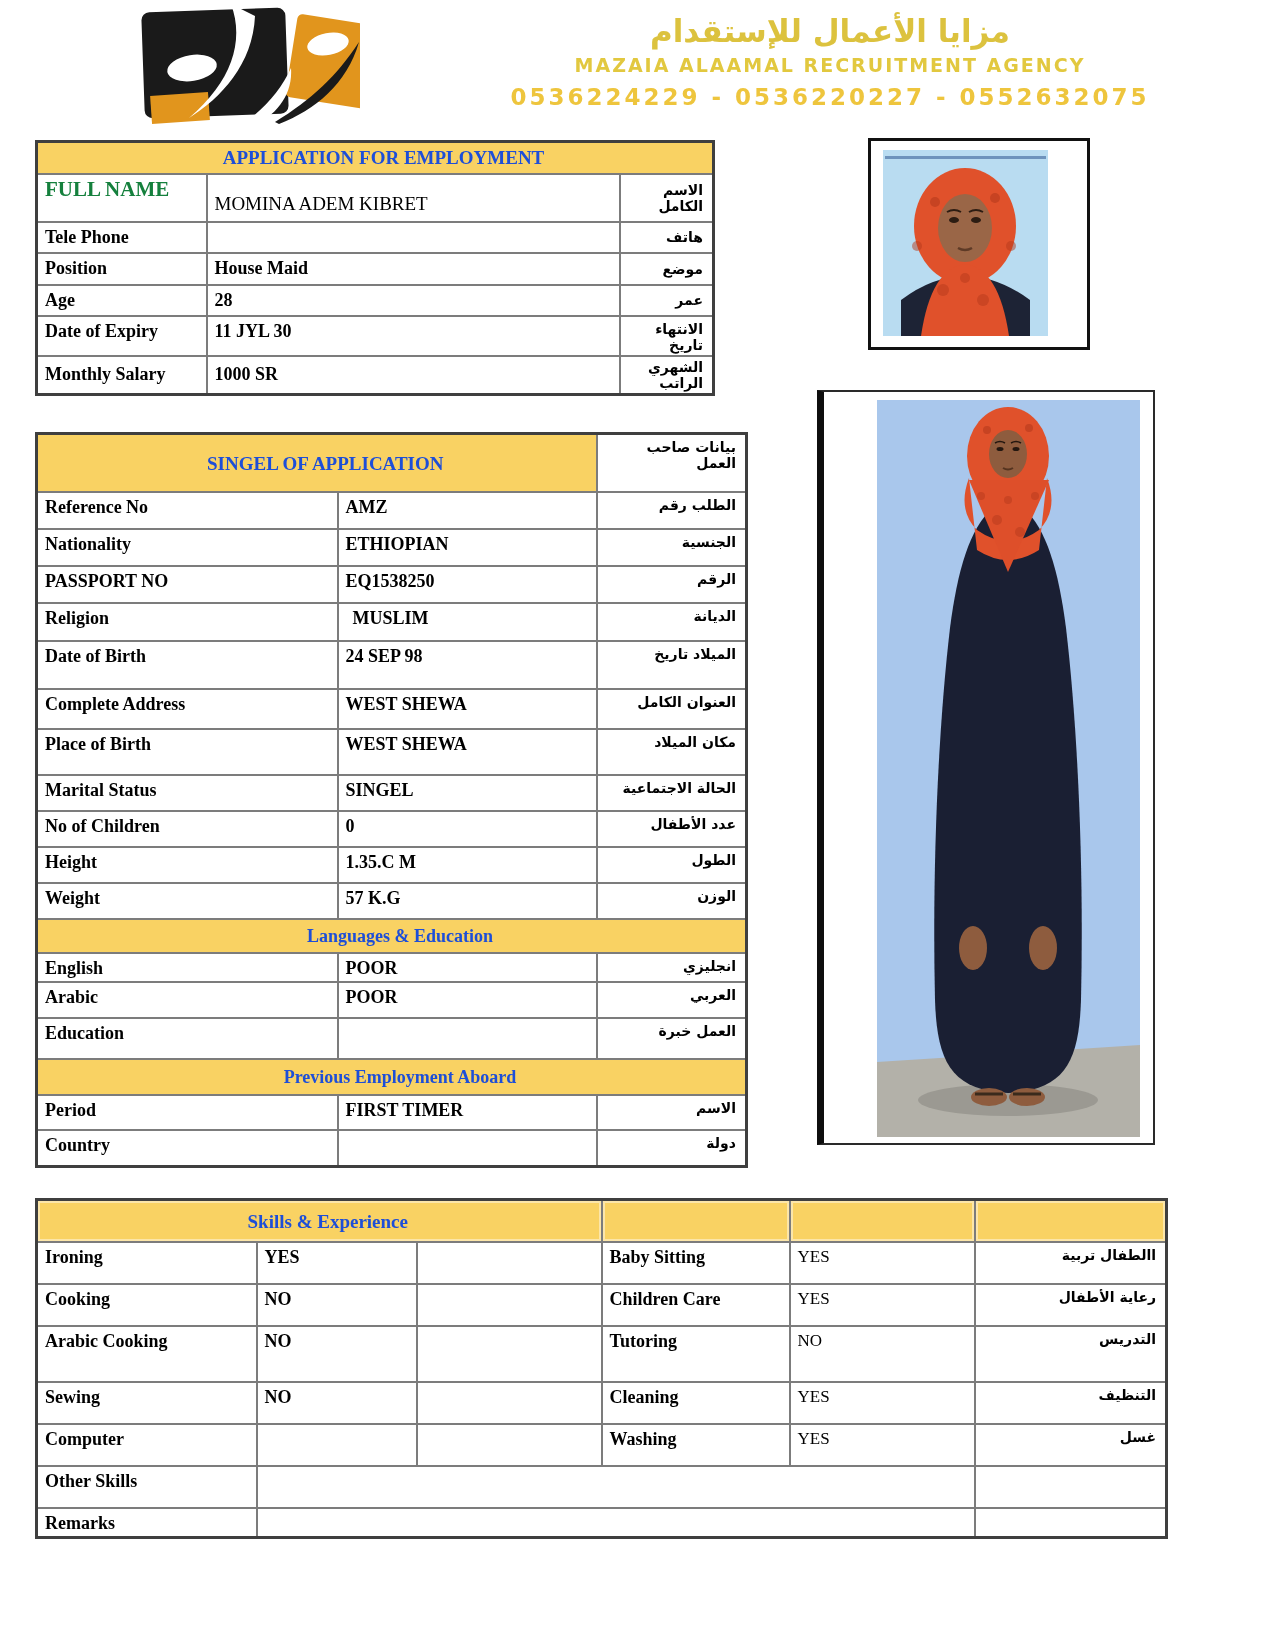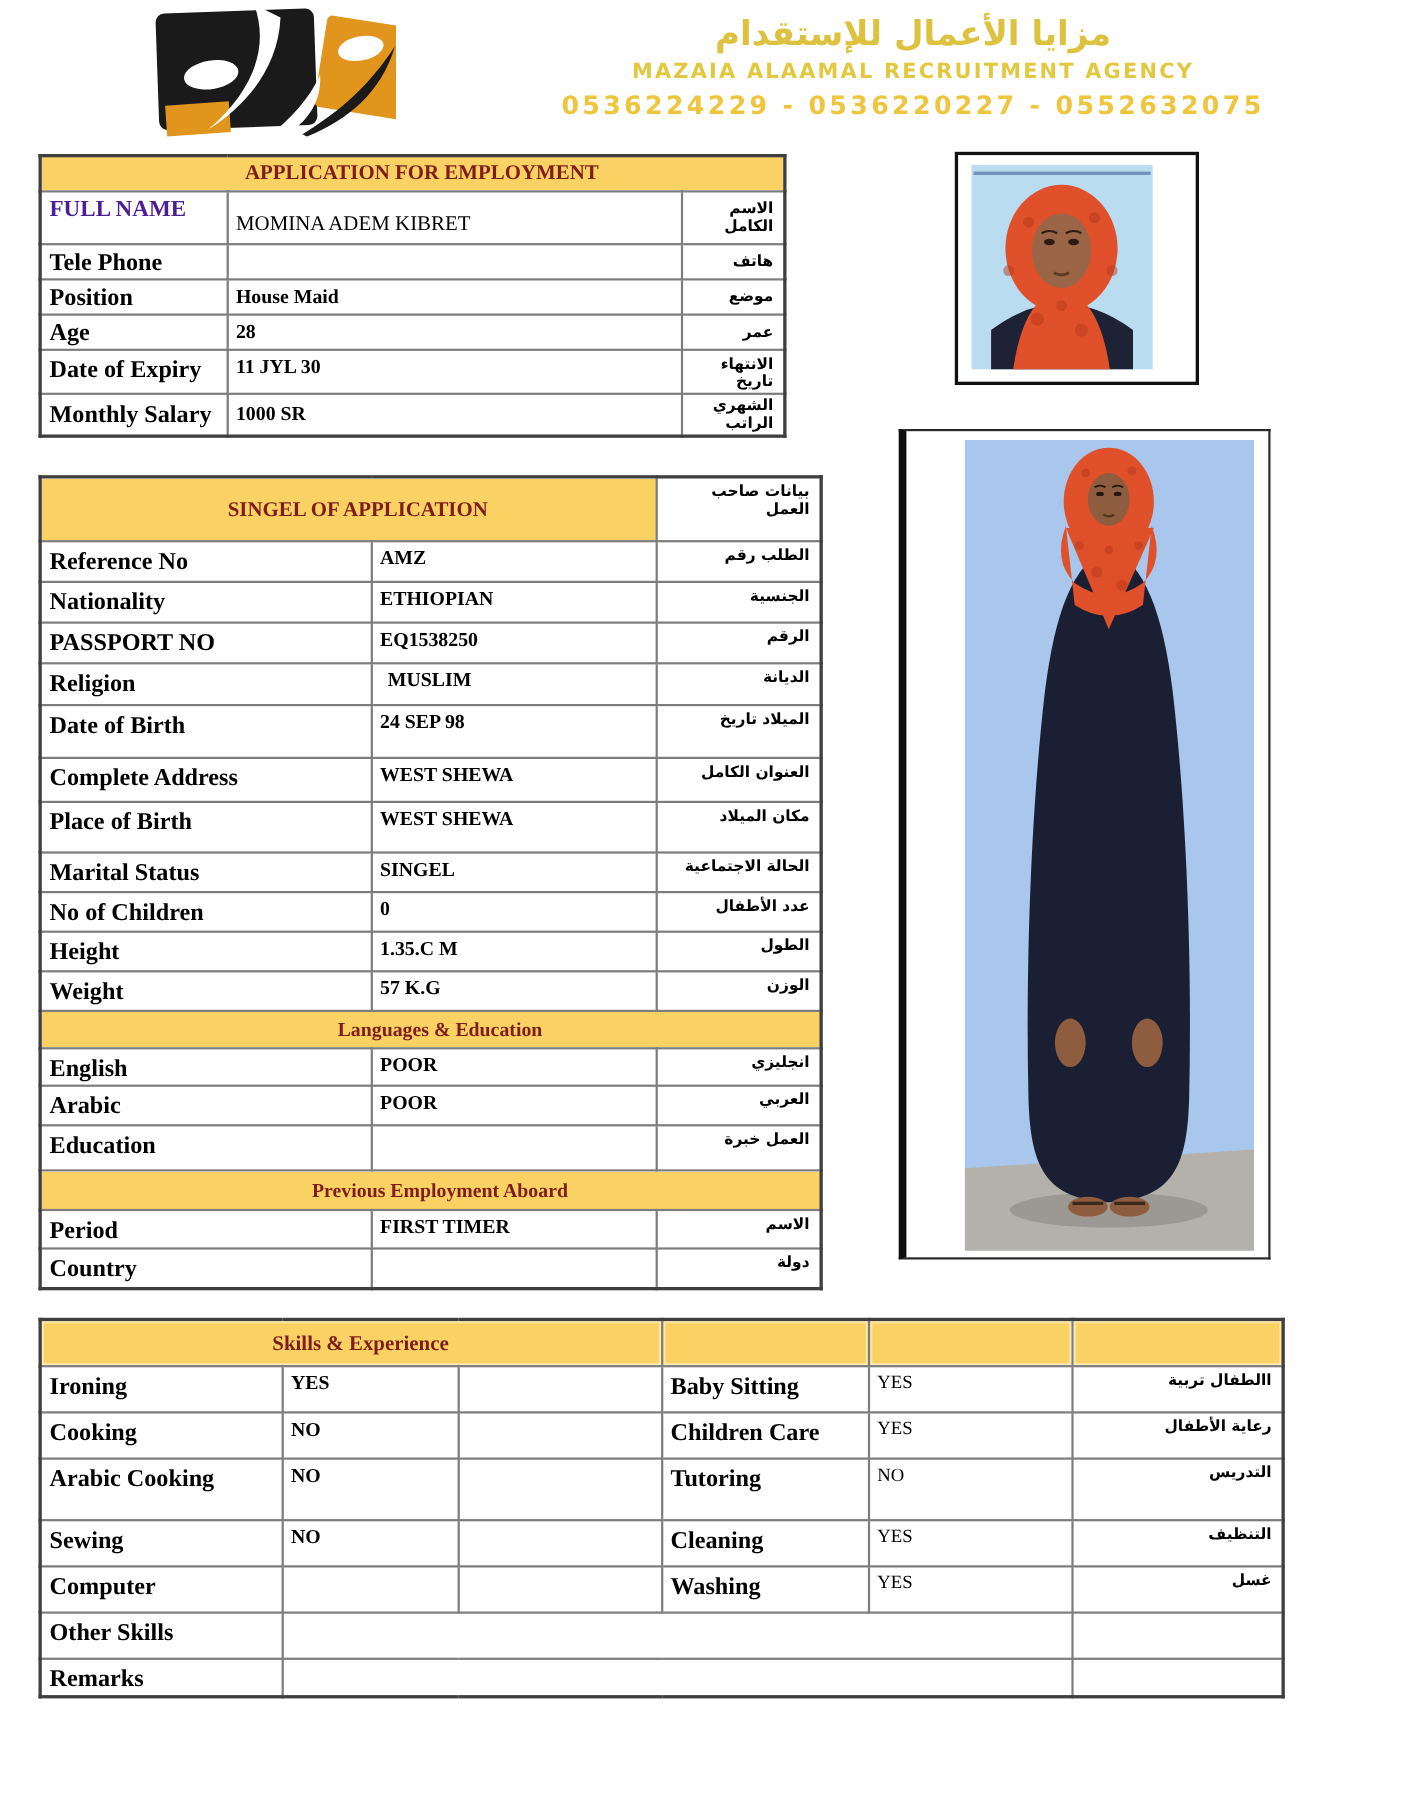--- a/index.html
+++ b/index.html
@@ -12,24 +12,24 @@
   
   .brand{width:700px;text-align:center;}
   .brand-ar{font-family:"DejaVu Sans",sans-serif;font-weight:bold;font-size:31px;color:#DCC23E;direction:rtl;line-height:1.1;}
   .brand-en{font-family:"DejaVu Sans",sans-serif;font-weight:bold;font-size:19px;color:#E2C83F;letter-spacing:2px;margin-top:6px;}
   .brand-ph{font-family:"DejaVu Sans",sans-serif;font-weight:bold;font-size:23px;color:#EEC53D;letter-spacing:3px;margin-top:8px;}
 
   
   table{border-collapse:collapse;table-layout:fixed;background:#fff;}
   table.frm{border:3px solid #3f3f3f;}
   .frm td{border:2px solid #7c7c7c;padding:2px 7px;overflow:hidden;vertical-align:middle;}
-  td.band{background:#F9D263;text-align:center;font-weight:bold;font-size:19px;color:#7f1d1d;padding-left:24px;}
+  td.band{background:#F9D263;text-align:center;font-weight:bold;font-size:19px;color:#1d4ed8;padding-left:24px;}
   td.band-inset{box-shadow:inset 0 0 0 2px rgba(255,255,255,0.45);}
-  td.lbl{font-weight:bold;font-size:22px;color:#000;}
-  td.biglbl{font-weight:bold;font-size:21px;color:#4c1d95;}
+  td.lbl{font-weight:bold;font-size:18px;color:#000;}
+  td.biglbl{font-weight:bold;font-size:21px;color:#15803d;}
   td.val{font-weight:bold;font-size:18px;color:#000;}
   td.val-reg{font-weight:normal;font-size:19px;color:#000;}
   td.rval{font-weight:normal;font-size:17px;}
   td.ar{direction:rtl;text-align:right;font-family:"DejaVu Sans",sans-serif;font-weight:bold;font-size:14px;padding-right:9px;color:#000;}
   .vtop td{vertical-align:top;padding-top:4px;}
 
   
   .pp-frame{border:3px solid #111;background:#fff;box-sizing:border-box;padding:9px 12px 14px 12px;}
   .pp-frame svg{display:block;}
   .body-frame{background:#fff;box-sizing:border-box;border:2px solid #2a2a2a;border-left:7px solid #0e0e0e;padding:8px 12px 6px 53px;}

